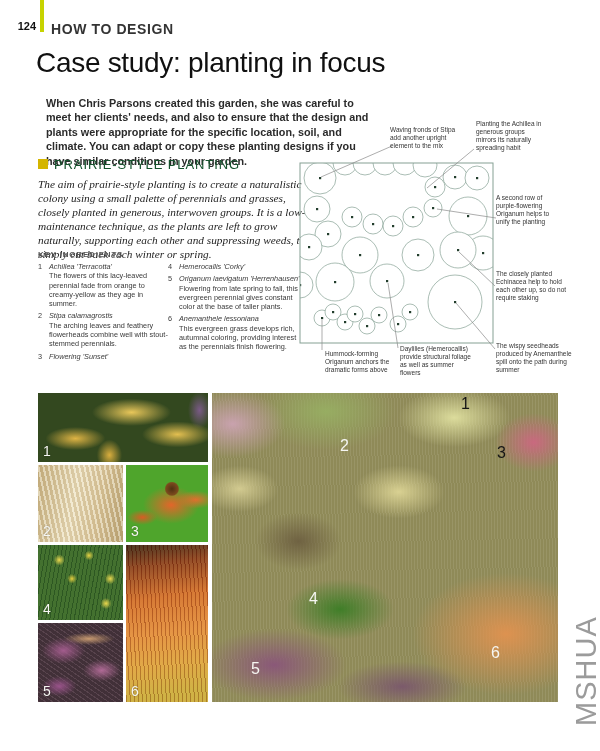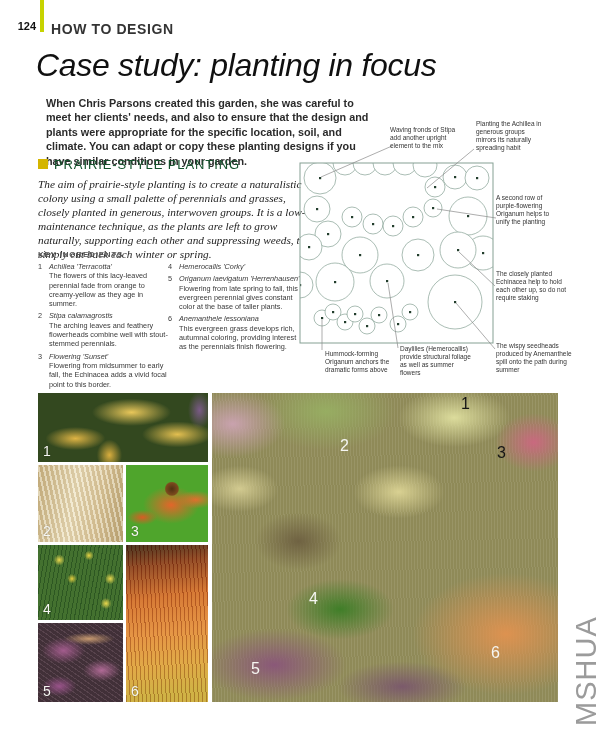--- a/index.html
+++ b/index.html
@@ -7,21 +7,21 @@
        font-family:"Liberation Sans",sans-serif;color:#222;overflow:hidden;}
 
   
   .rule{position:absolute;left:40px;top:0;width:4px;height:32px;background:#c7d300;}
   .pagenum{position:absolute;left:10px;top:20px;width:26px;text-align:right;
            font-size:11px;font-weight:bold;color:#111;}
   .section-label{position:absolute;left:51px;top:21px;font-size:14px;font-weight:bold;
                  letter-spacing:.6px;color:#333;}
 
   
-  .title{position:absolute;left:36px;top:47px;font-size:32px;color:#101010;letter-spacing:-.3px;font-style:italic;}
+  .title{position:absolute;left:36px;top:47px;font-size:28px;color:#101010;letter-spacing:-.3px;}
   .intro{position:absolute;left:38px;top:88px;width:334px;font-size:10.8px;
          line-height:14.4px;font-weight:bold;color:#2b2b2b;}
 
   
   .ph-head{position:absolute;left:38px;top:157px;font-size:13px;letter-spacing:.9px;
            color:#14532d;white-space:nowrap;}
   .sq{display:inline-block;width:10px;height:10px;background:#d4b500;margin-right:6px;}
   .serif{position:absolute;left:38px;top:177px;width:280px;
          font-family:"Liberation Serif",serif;font-style:italic;
          font-size:11.3px;line-height:14px;color:#1e1e1e;}
@@ -114,21 +114,21 @@
 <h1 class="title" style="font-weight:normal;margin:0">Case study: planting in focus</h1>
 <p class="intro" style="margin:8px">When Chris Parsons created this garden, she was careful to meet her clients' needs, and also to ensure that the design and plants were appropriate for the specific location, soil, and climate. You can adapt or copy these planting designs if you have similar conditions in your garden.</p>
 
 <div class="ph-head"><span class="sq"></span><span>PRAIRIE-STYLE PLANTING</span></div>
 <p class="serif" style="margin:0">The aim of prairie-style planting is to create a naturalistic colony using a small palette of perennials and grasses, closely planted in generous, interwoven groups. It is a low-maintenance technique, as the plants are left to grow naturally, supporting each other and suppressing weeds, then simply cut back each winter or spring.</p>
 
 <div class="ki-head">KEY INGREDIENTS</div>
 <div class="ki-col ki-col1">
   <div class="ki-item"><span class="ki-num">1</span><span class="ki-name">Achillea 'Terracotta'</span><div class="ki-desc">The flowers of this lacy-leaved perennial fade from orange to creamy-yellow as they age in summer.</div></div>
   <div class="ki-item"><span class="ki-num">2</span><span class="ki-name">Stipa calamagrostis</span><div class="ki-desc">The arching leaves and feathery flowerheads combine well with stout-stemmed perennials.</div></div>
-  <div class="ki-item"><span class="ki-num">3</span><span class="ki-name">Flowering 'Sunset'</span><div class="ki-desc">Flowering from midsummer to early fall, the Echinacea adds a vivid focal point to this border.</div></div>
+  <div class="ki-item"><span class="ki-num">3</span><span class="ki-name">Flowering 'Sunset'</span></div>
 </div>
 <div class="ki-col ki-col2">
   <div class="ki-item"><span class="ki-num">4</span><span class="ki-name">Hemerocallis 'Corky'</span></div>
   <div class="ki-item"><span class="ki-num">5</span><span class="ki-name">Origanum laevigatum 'Herrenhausen'</span><div class="ki-desc">Flowering from late spring to fall, this evergreen perennial gives constant color at the base of taller plants.</div></div>
   <div class="ki-item"><span class="ki-num">6</span><span class="ki-name">Anemanthele lessoniana</span><div class="ki-desc">This evergreen grass develops rich, autumnal coloring, providing interest as the perennials finish flowering.</div></div>
 </div>
 
 <svg class="dsvg" id="diagram-svg" viewBox="0 0 270 270">
   <clipPath id="dclip">
       <rect x="5" y="45" width="193" height="180"></rect>

